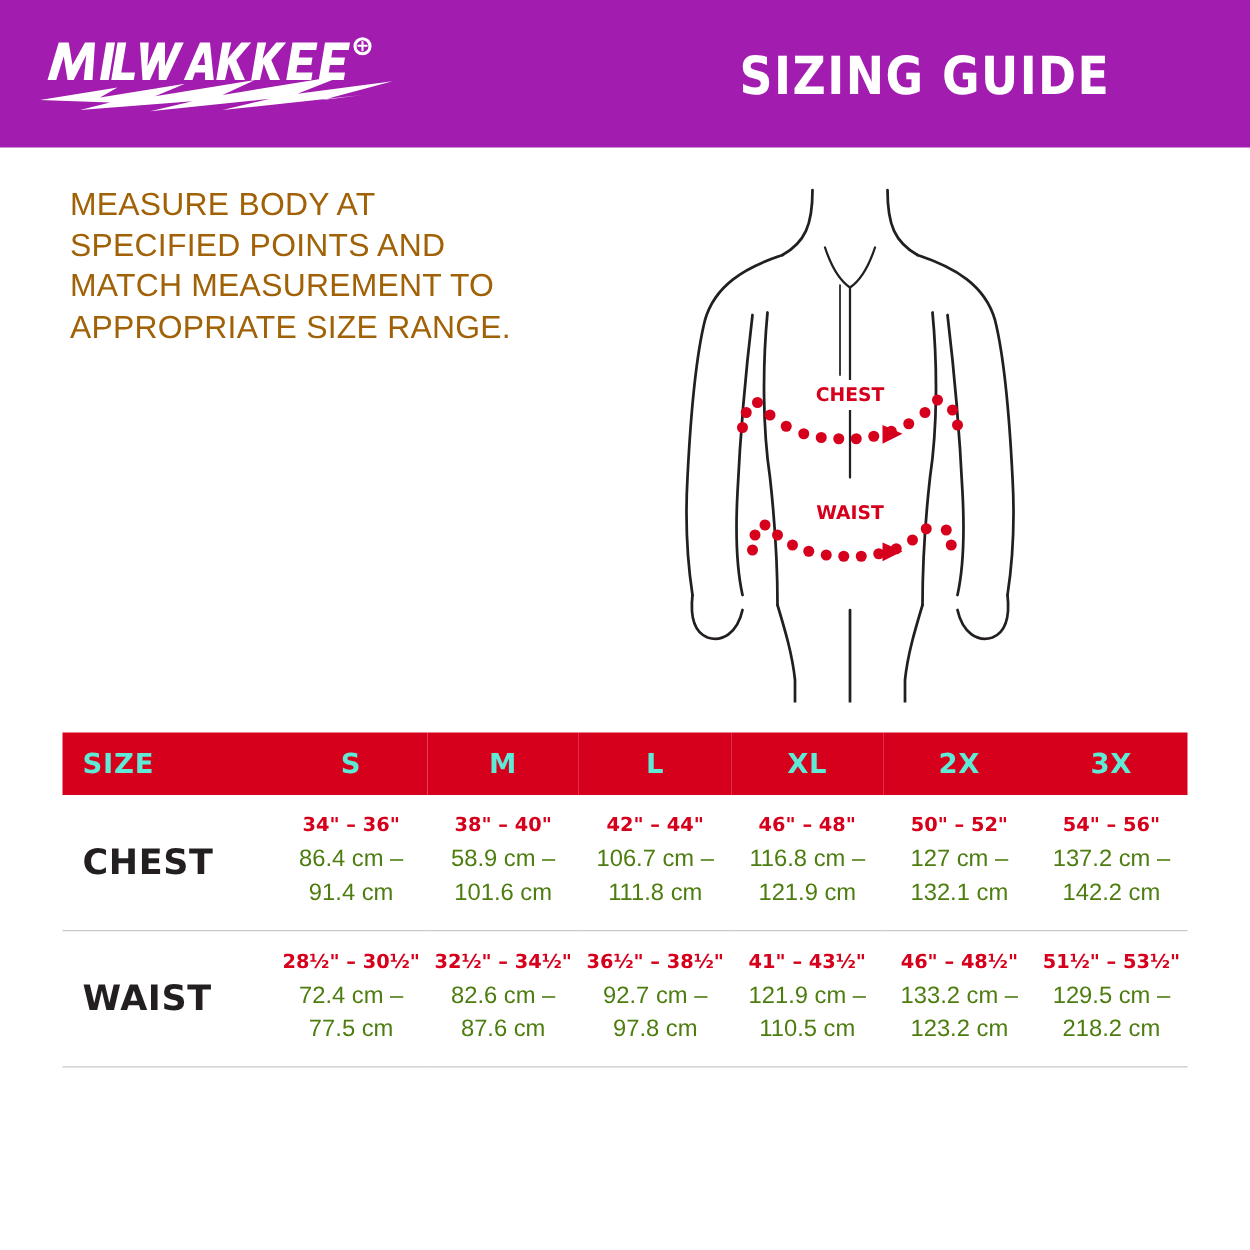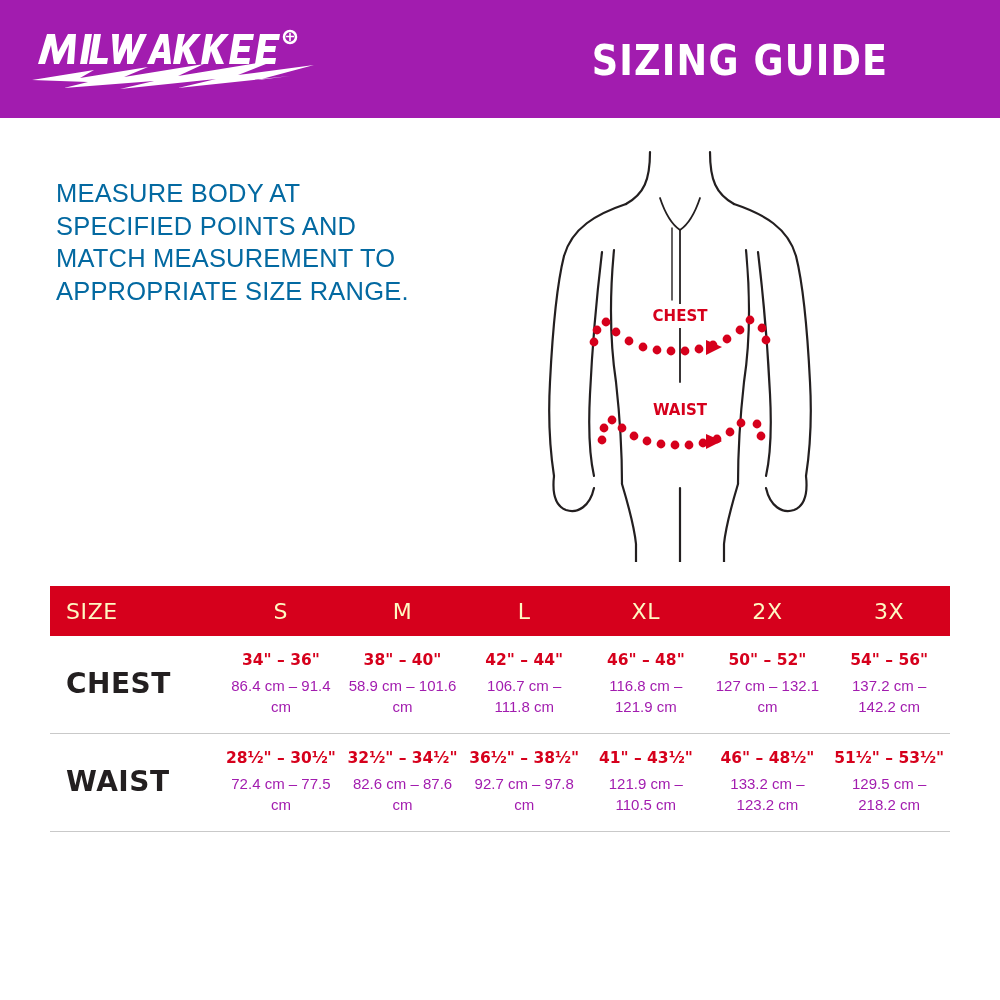--- a/index.html
+++ b/index.html
@@ -49,23 +49,22 @@
   }
 
   
   .intro {
     position: absolute;
     left: 56px;
     top: 148px;
     width: 370px;
     font-size: 25.5px;
     line-height: 1.28;
-    color: #0369a1;
+    color: #a16207;
     letter-spacing: 0.2px;
-    margin-top: 29px;
   }
 
   
   .figure {
     position: absolute;
     left: 510px;
     top: 132px;
     width: 340px;
     height: 430px;
   }
@@ -81,23 +80,23 @@
   table.size-table {
     width: 900px;
     border-collapse: collapse;
     table-layout: fixed;
   }
   table.size-table col.label-col { width: 170px; }
   table.size-table col.size-col { width: 121.6px; }
 
   thead th {
     background: #d6001c;
-    color: #fef9c3;
+    color: #5eead4;
     font-size: 22px;
-    font-weight: normal;
+    font-weight: bold;
     height: 48px;
     vertical-align: middle;
     letter-spacing: 0.6px;
     font-family: "DejaVu Sans", sans-serif;
   }
   thead th.row-label-head {
     text-align: left;
     padding-left: 16px;
   }
   thead th.size-head { text-align: center; }
@@ -119,22 +118,22 @@
   }
   .inch {
     color: #d6001c;
     font-size: 15.5px;
     font-weight: bold;
     line-height: 1.35;
     white-space: nowrap;
     font-family: "DejaVu Sans", sans-serif;
   }
   .cm {
-    color: #a21caf;
-    font-size: 15px;
+    color: #4d7c0f;
+    font-size: 19px;
     line-height: 1.4;
     margin-top: 4px;
   }
 </style>
 </head>
 <body>
 
 <div class="header">
   <div class="logo">
     <svg viewBox="0 0 290 66" width="290" height="66" aria-hidden="true">

